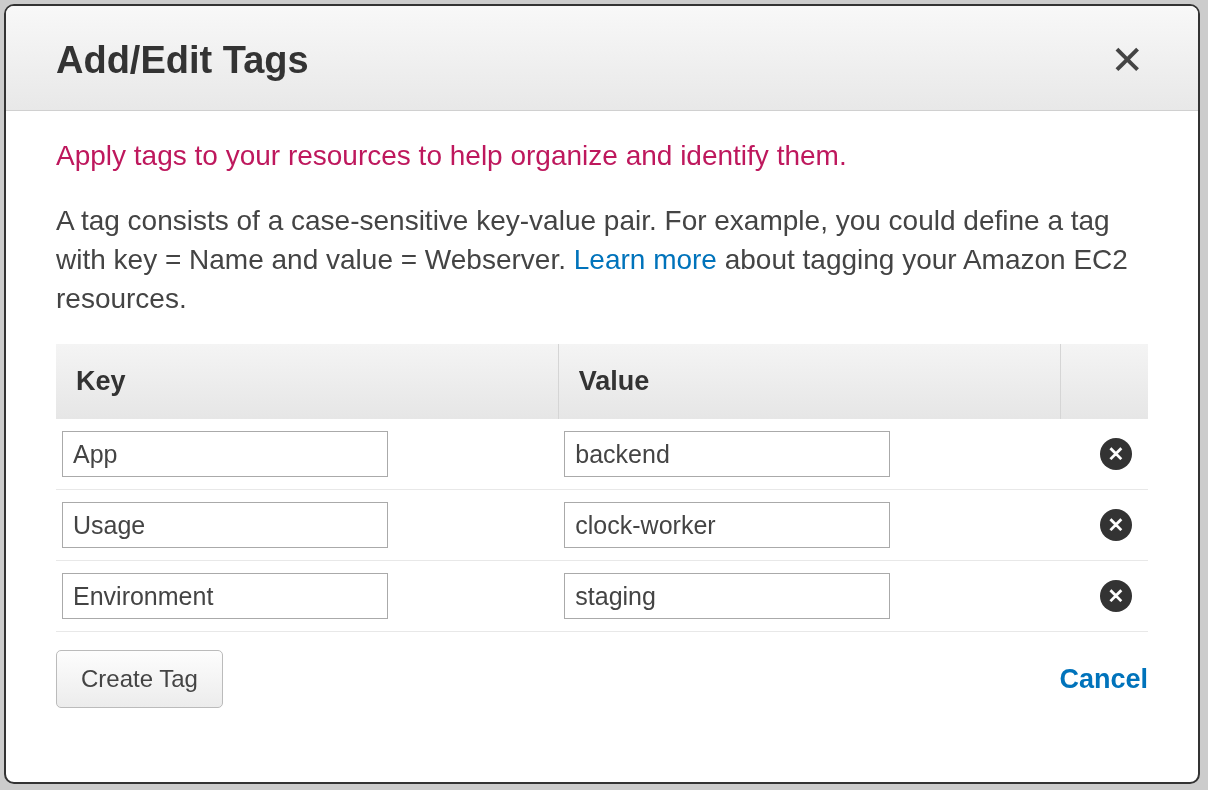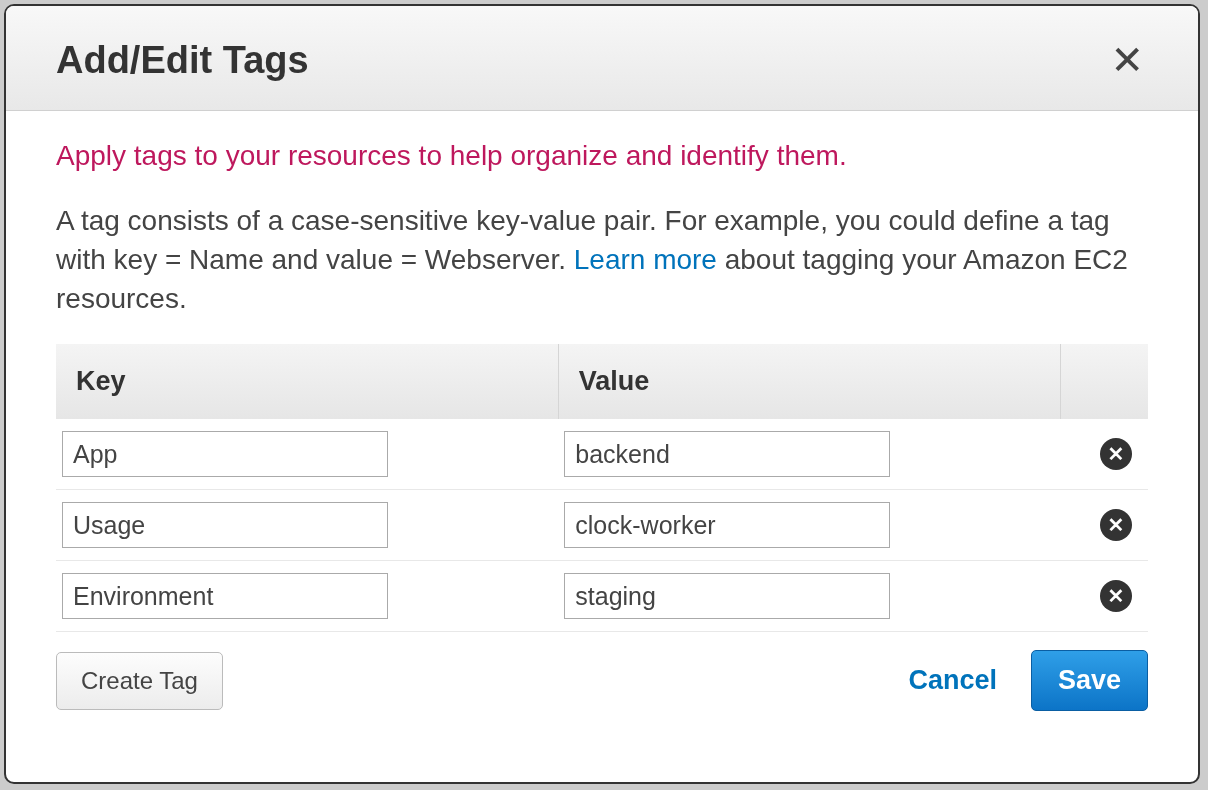--- a/index.html
+++ b/index.html
@@ -189,17 +189,16 @@
           <td><input class="tag-input" value="staging" style=""></td>
           <td class="delete-cell"><button class="delete-btn">✕</button></td>
         </tr>
       </tbody>
     </table>
 
     <div class="footer-row">
       <button class="create-btn">Create Tag</button>
       <div class="footer-actions">
         <span class="cancel-link">Cancel</span>
-        <button class="save-btn">Save</button>
       </div>
     </div>
   </div>
 </div>
 
 </body></html>

